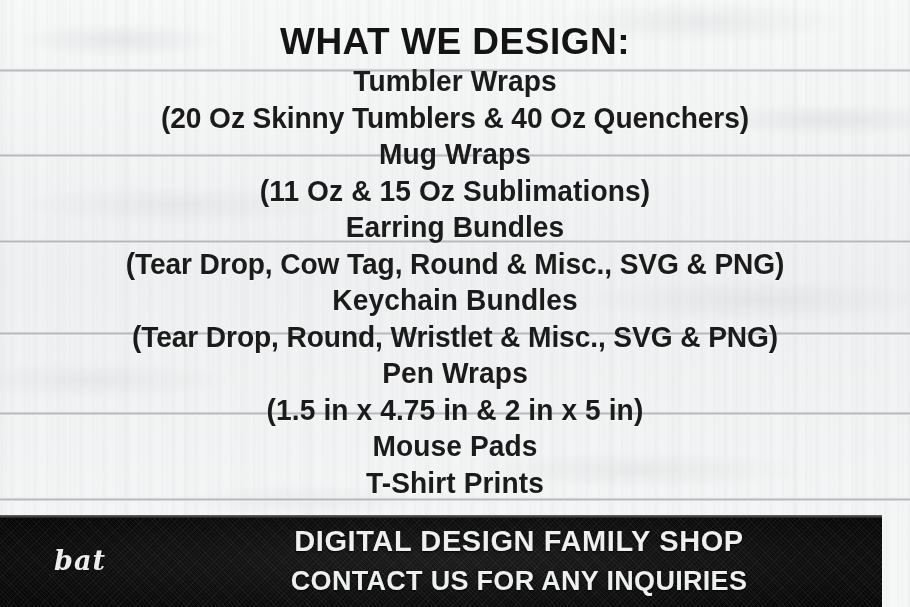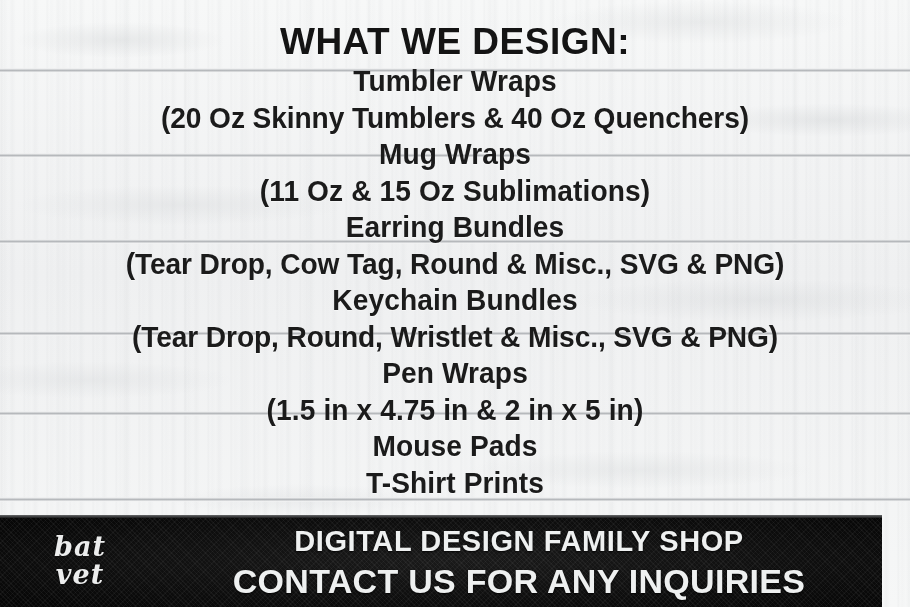--- a/index.html
+++ b/index.html
@@ -188,21 +188,21 @@
     font-family: "Liberation Sans Narrow", "Liberation Sans", sans-serif;
     font-weight: bold;
     font-size: 29px;
     line-height: 40px;
     letter-spacing: 0.6px;
     color: #eef0f0;
     white-space: nowrap;
     text-shadow: 0 1px 2px rgba(0,0,0,0.85);
   }
   .banner-line.second {
-    font-size: 34px;
+    font-size: 27px;
     letter-spacing: 0.3px;
   }
 </style>
 </head>
 <body>
 
 <div id="poster">
 
   <div class="wood-bg"></div>
   <div class="wood-knots"></div>
@@ -228,21 +228,20 @@
     <div class="line">(1.5 in x 4.75 in &amp; 2 in x 5 in)</div>
     <div class="line">Mouse Pads</div>
     <div class="line">T-Shirt Prints</div>
   </div>
 
   <div class="banner">
     <div class="banner-topedge"></div>
     <div class="banner-inner">
       <div class="logo">
         <div class="logo-text">bat</div>
-        <div class="logo-text">vet</div>
       </div>
       <div class="banner-lines">
         <div class="banner-line">DIGITAL DESIGN FAMILY SHOP</div>
         <div class="banner-line second">CONTACT US FOR ANY INQUIRIES</div>
       </div>
     </div>
   </div>
 
 </div>
 

